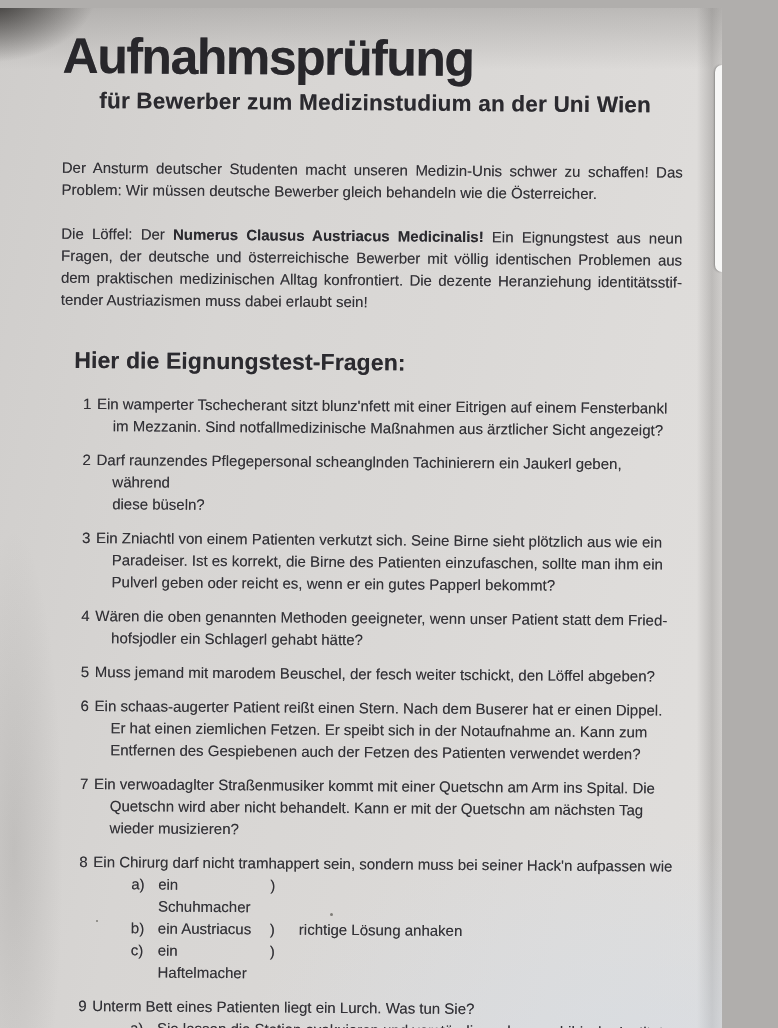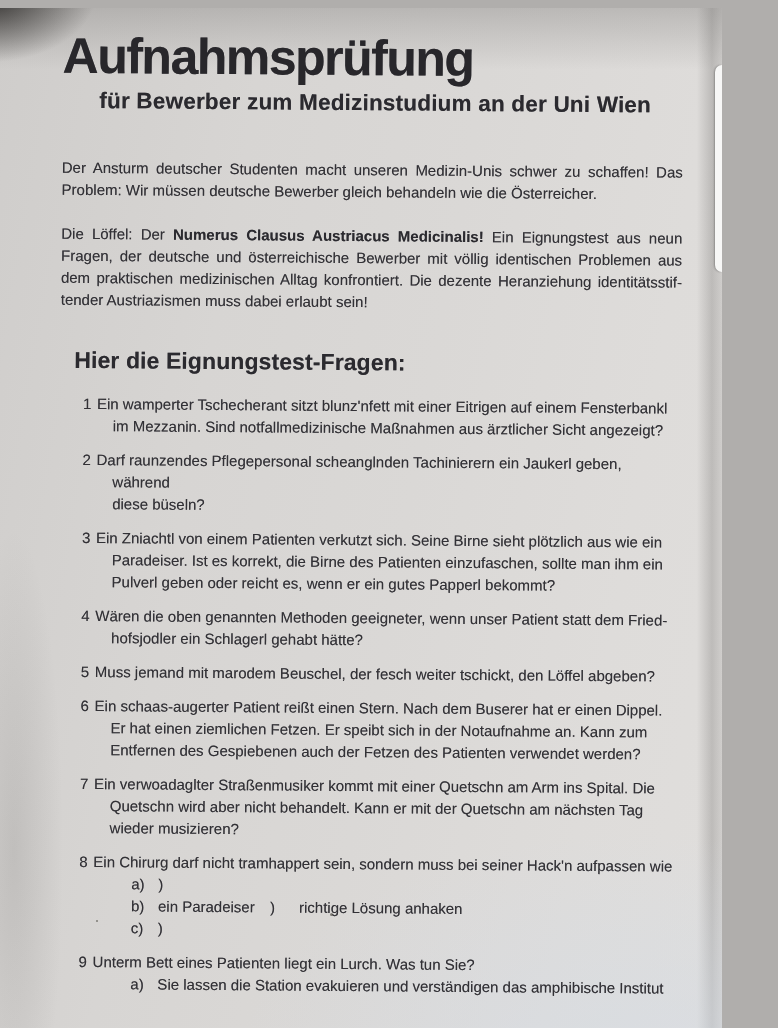--- a/index.html
+++ b/index.html
@@ -147,30 +147,32 @@
           </div>
         </li>
 
         <li class="question">
           <span class="qnum">8</span>
           <div class="qbody">
             <div class="qtext">Ein Chirurg darf nicht tramhappert sein, sondern muss bei seiner Hack'n aufpassen wie</div>
             <div class="opts">
               <div class="opt">
                 <span class="olabel">a)</span>
+                <span class="otext fixed">ein Schuhmacher</span>
                 <span class="oparen">)</span>
               </div>
               <div class="opt">
                 <span class="olabel">b)</span>
-                <span class="otext fixed">ein Paradeiser</span>
+                <span class="otext fixed">ein Austriacus</span>
                 <span class="oparen">)</span>
                 <span class="onote">richtige Lösung anhaken</span>
               </div>
               <div class="opt">
                 <span class="olabel">c)</span>
+                <span class="otext fixed">ein Haftelmacher</span>
                 <span class="oparen">)</span>
               </div>
             </div>
           </div>
         </li>
 
         <li class="question">
           <span class="qnum">9</span>
           <div class="qbody">
             <div class="qtext">Unterm Bett eines Patienten liegt ein Lurch. Was tun Sie?</div>

